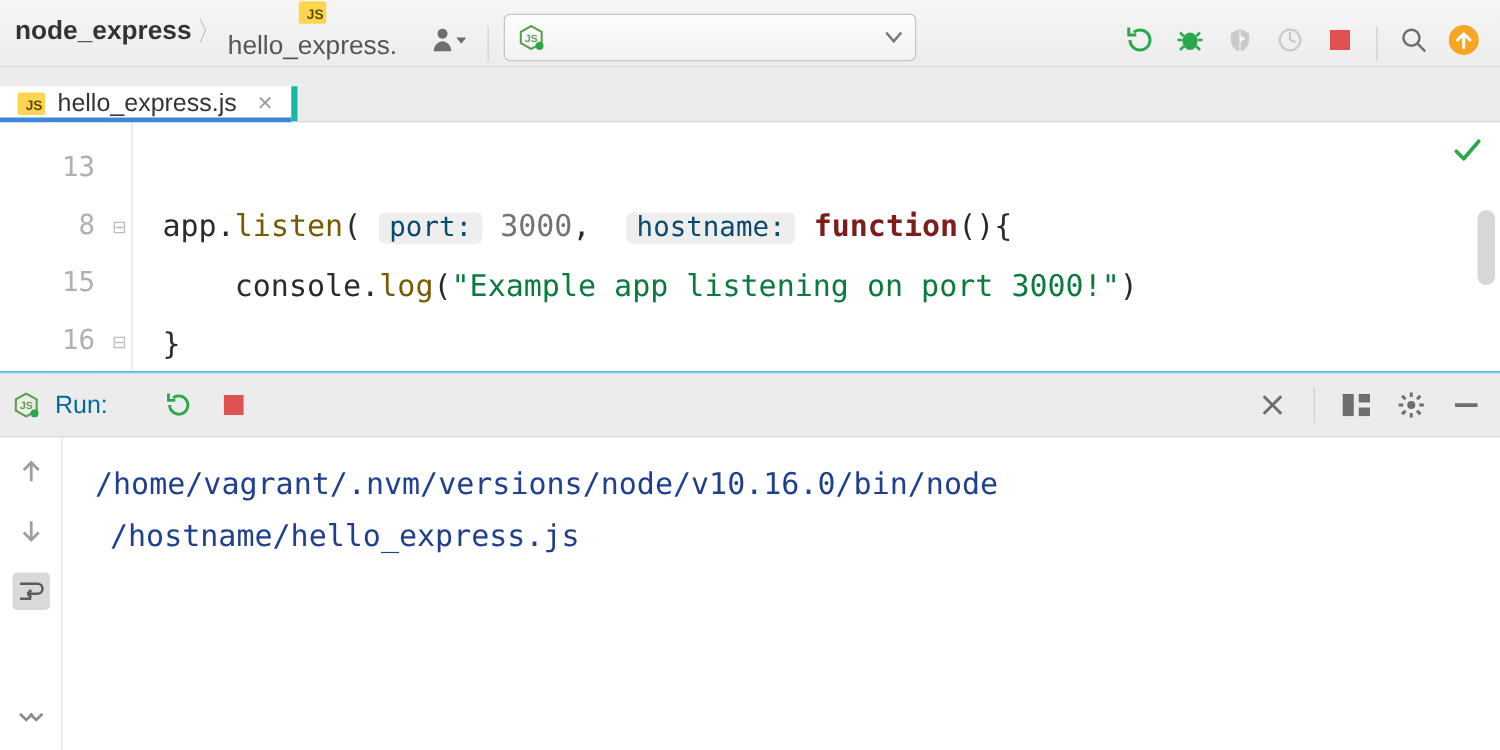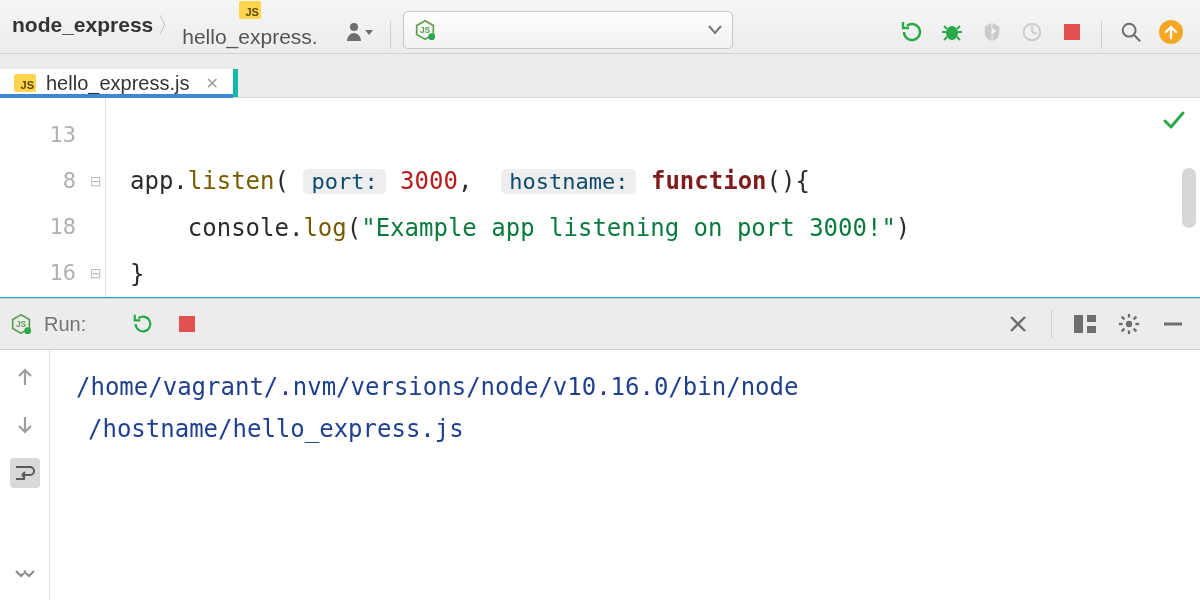--- a/index.html
+++ b/index.html
@@ -165,21 +165,21 @@
     flex: 1;
     padding: 14px 0 0 24px;
     font-family: "SF Mono", Menlo, Consolas, monospace;
     font-size: 24px;
     line-height: 46px;
     white-space: pre;
     color: #2b2b2b;
   }
   .code .id { color: #2b2b2b; }
   .code .method { color: #7a5a00; margin-top: 48px; }
-  .code .num { color: #b91c1c; }
+  .code .num { color: #737373; }
   .code .hint {
     background: #eeeeee;
     color: #0c4a6e;
     border-radius: 5px;
     padding: 0 8px;
     font-size: 22px;
   }
   .code .kw { color: #7f1d1d; font-weight: 600; }
   .code .str { color: #0b7a3e; }
   .code .punct { color: #2b2b2b; }
@@ -202,21 +202,21 @@
     background: #ececec;
     border-top: 1px solid #d1d1d1;
     border-bottom: 1px solid #d1d1d1;
     display: flex;
     align-items: center;
     padding: 0 10px;
     gap: 10px;
   }
   .run-header .label {
     font-size: 20px;
-    color: #737373;
+    color: #0369a1;
     margin-left: 2px;
   }
   .run-header .right {
     margin-left: auto;
     display: flex;
     align-items: center;
     gap: 10px;
   }
 
   
@@ -354,21 +354,21 @@
     <span class="js-badge"></span>
     <span>hello_express.js</span>
     <span class="close">✕</span>
   </div>
 </div>
 
 <div class="editor-wrap">
   <div class="gutter">
     <div>13</div>
     <div>8</div>
-    <div>18</div>
+    <div>15</div>
     <div>16</div>
   </div>
   <div class="fold-col">
     <div>&nbsp;</div>
     <div>⊟</div>
     <div>&nbsp;</div>
     <div>⊟</div>
   </div>
   <div class="code"><div>&nbsp;</div><div><span class="id">app</span><span class="punct">.</span><span class="method">listen</span><span class="punct">( </span><span class="hint">port:</span><span> </span><span class="num">3000</span><span class="punct">,</span><span>  </span><span class="hint">hostname:</span><span> </span><span class="kw">function</span><span class="punct">(){</span></div><div><span>    </span><span class="id">console</span><span class="punct">.</span><span class="method">log</span><span class="punct">(</span><span class="str">"Example app listening on port 3000!"</span><span class="punct">)</span></div><div><span class="punct">}</span></div></div>
 

